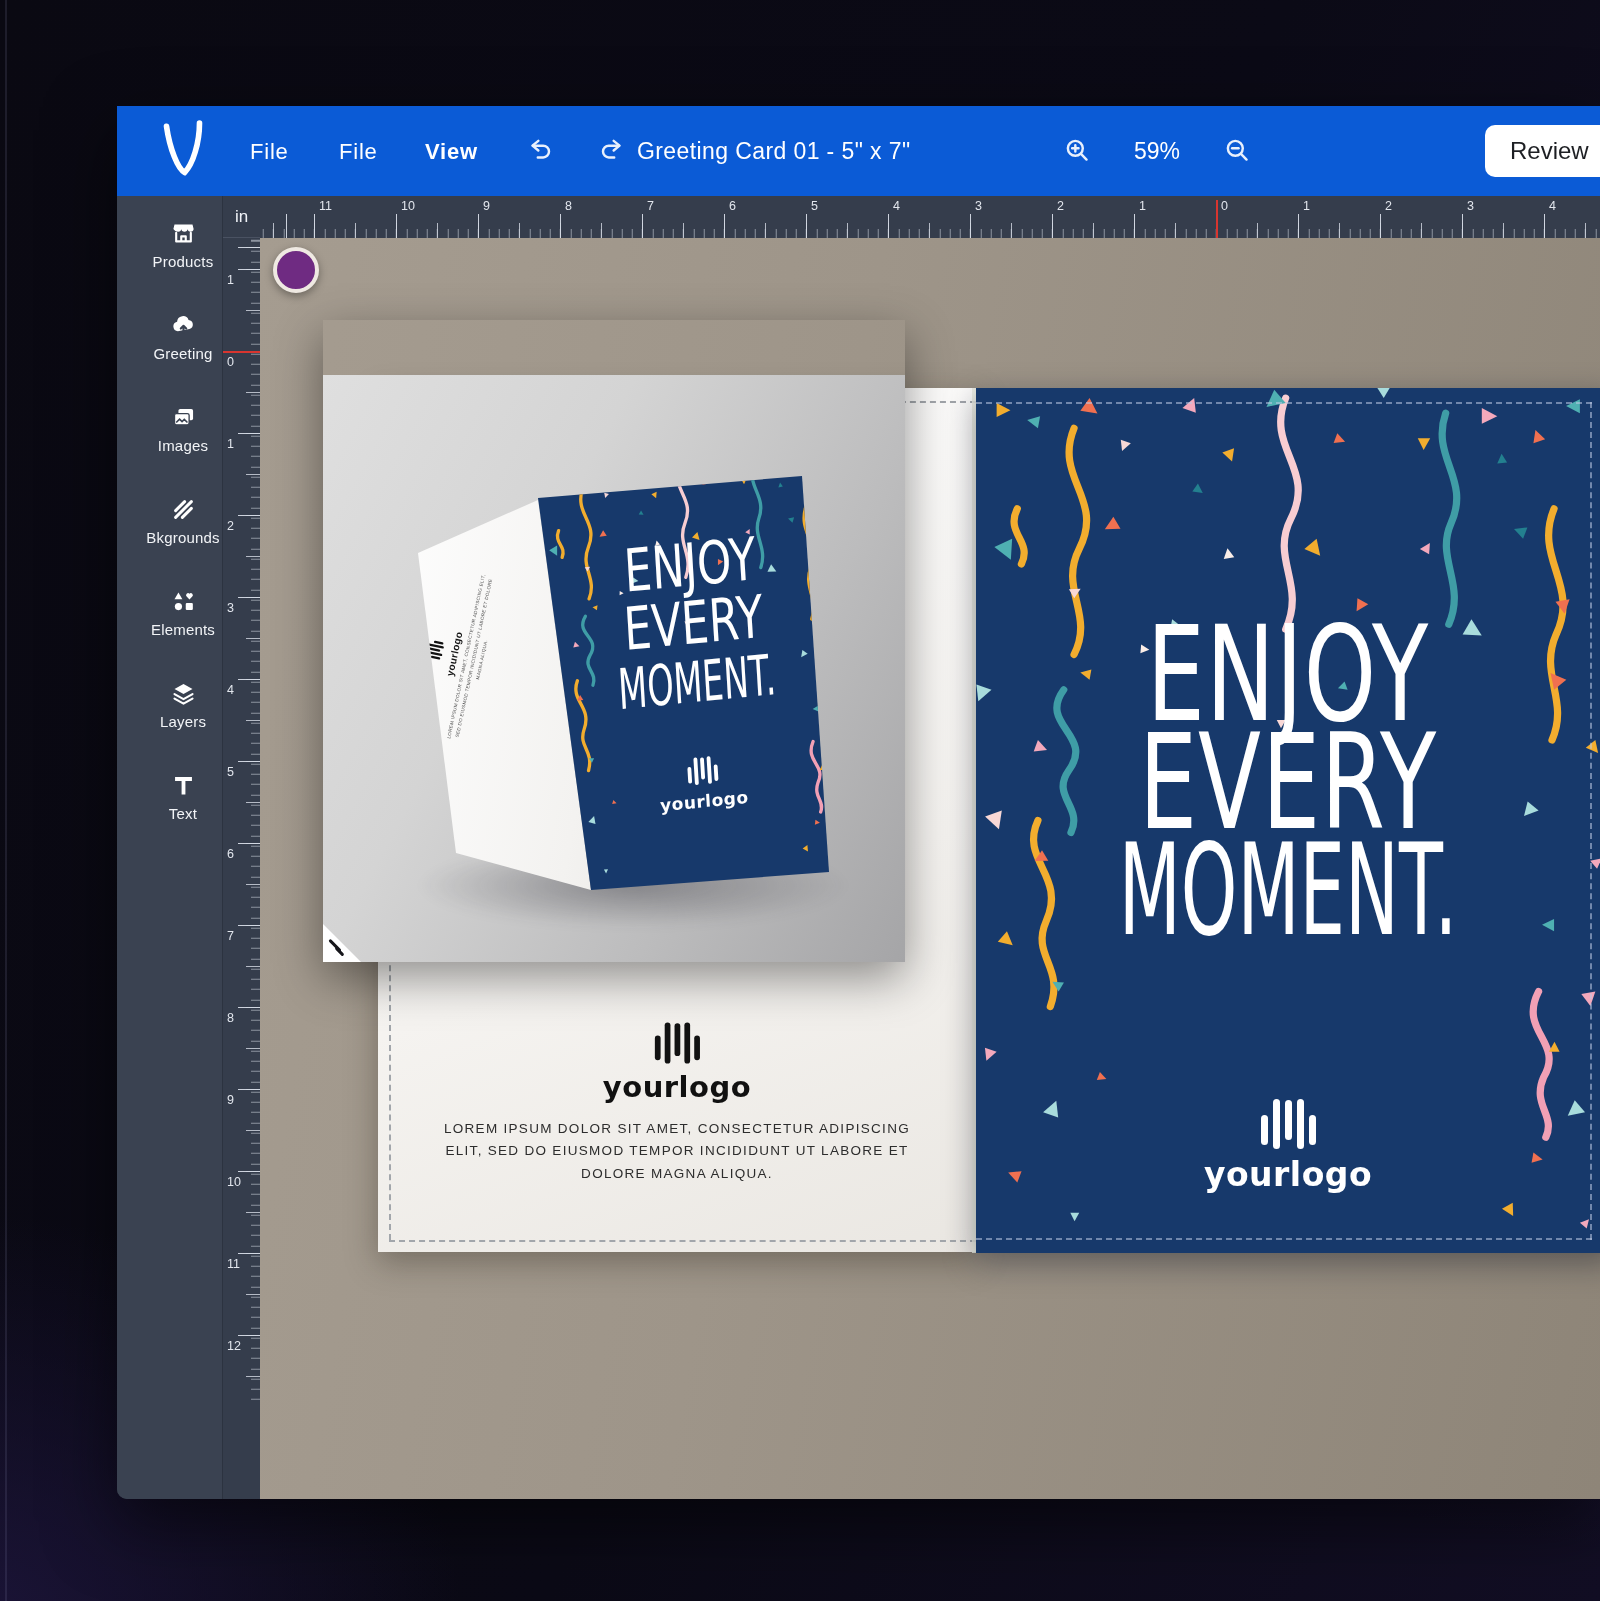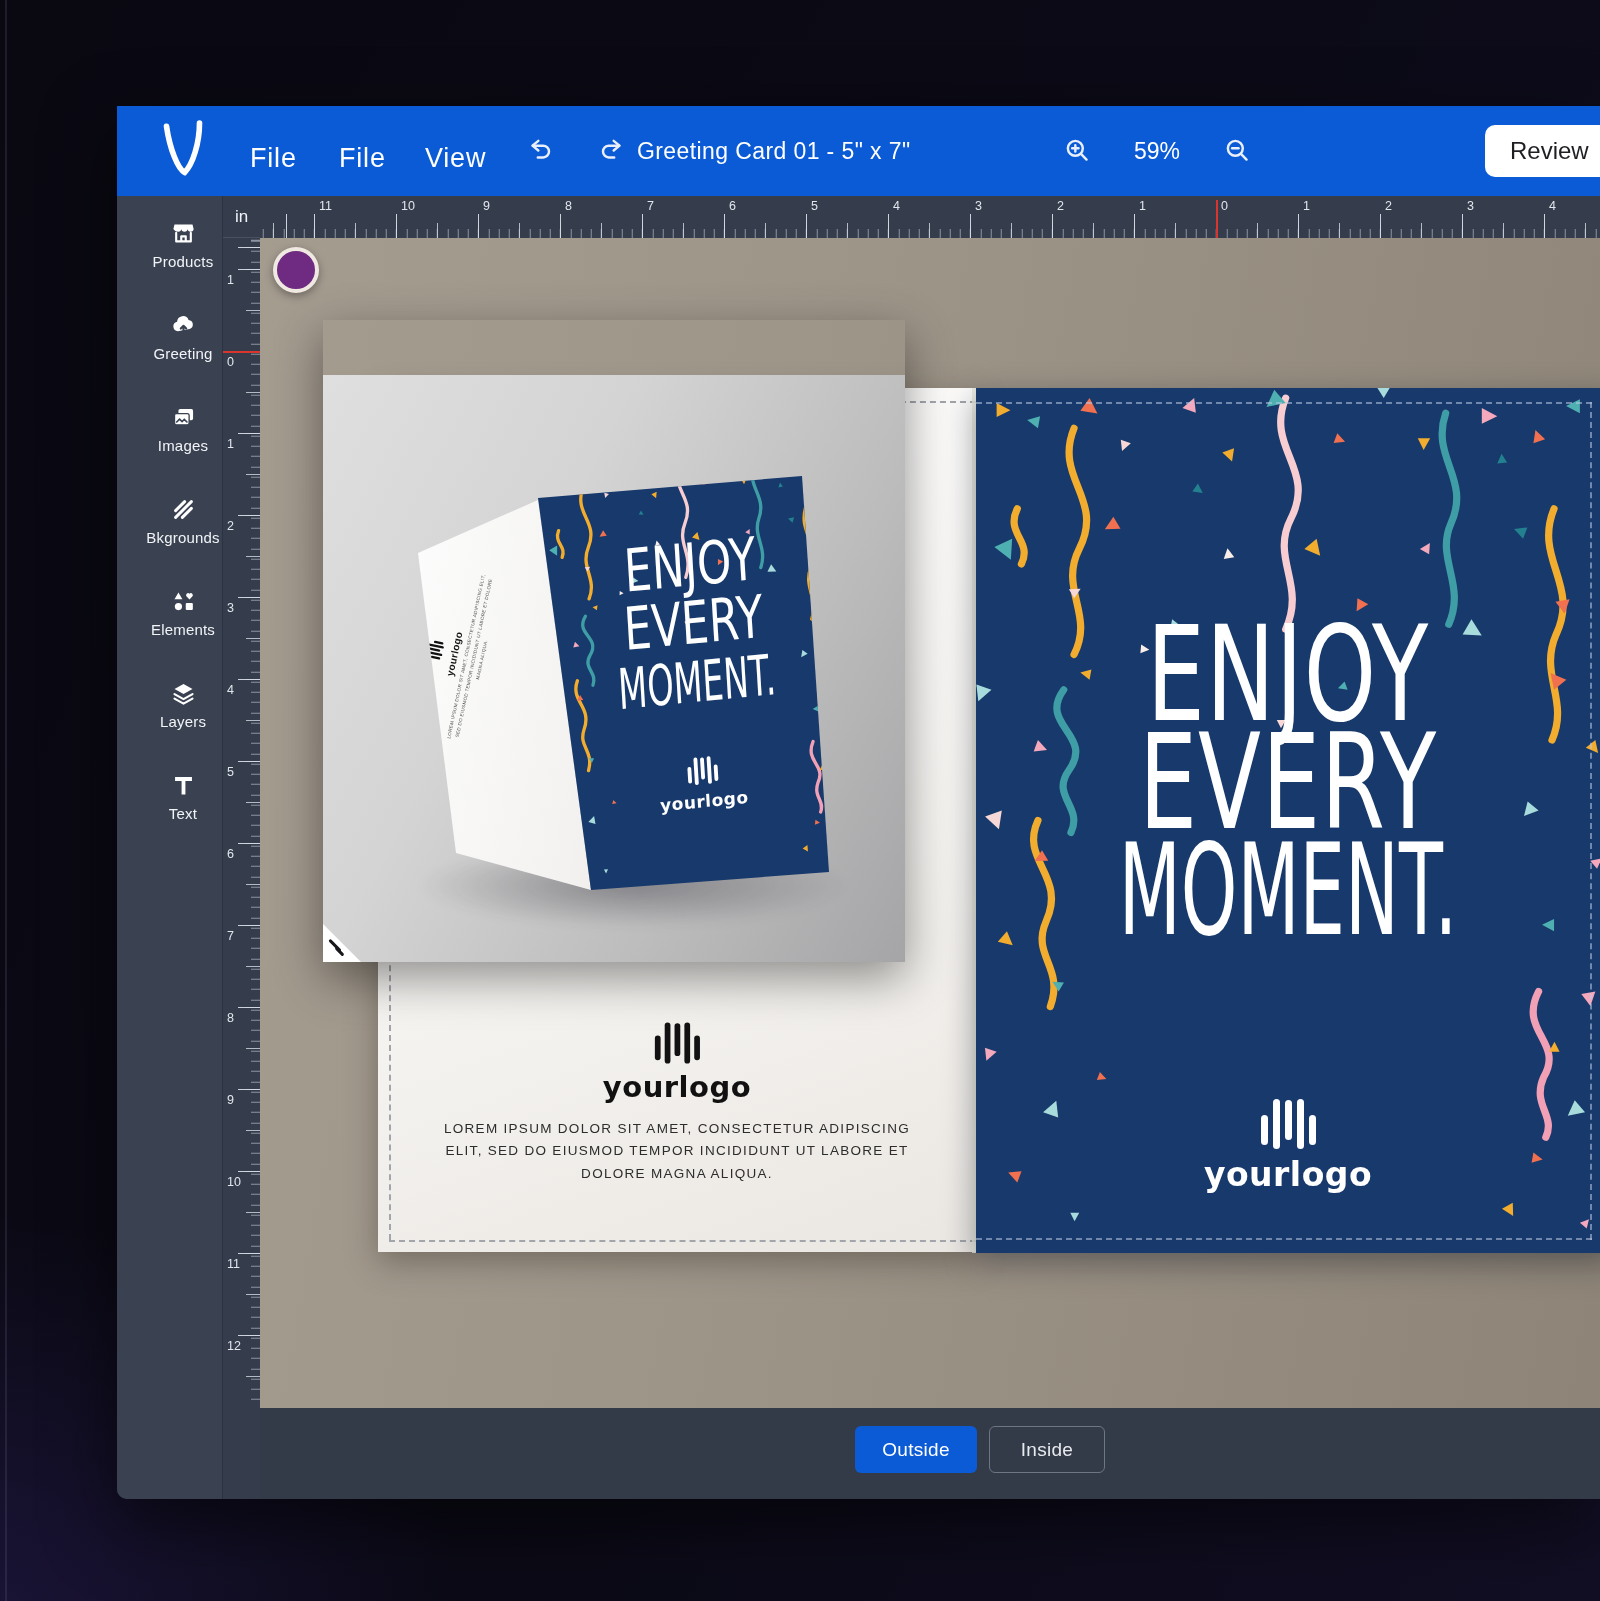--- a/index.html
+++ b/index.html
@@ -15,23 +15,23 @@
 
   
   .app{position:absolute;left:117px;top:106px;width:1483px;height:1393px;
     border-bottom-left-radius:10px;overflow:hidden;
     box-shadow:0 24px 70px rgba(0,0,0,.55);background:#353d4c;}
 
   
   .topbar{position:absolute;left:0;top:0;right:0;height:90px;background:#0b5bd6;}
   .topbar *{color:#fff;}
   .brand{position:absolute;left:36px;top:12px;width:60px;height:66px;}
-  .menu-item{position:absolute;top:16px;height:72px;display:flex;align-items:center;
-    font-size:27px;font-weight:500;letter-spacing:.8px;cursor:default;}
-  .mi-file{left:133px;} .mi-edit{left:222px;} .mi-view{left:308px;}
+  .menu-item{position:absolute;top:10px;height:72px;display:flex;align-items:center;
+    font-size:22px;font-weight:500;letter-spacing:.8px;cursor:default;}
+  .mi-file{left:133px;} .mi-edit{left:222px;} .mi-view{left:308px;font-weight:bold;}
   .tb-icon{position:absolute;top:29px;width:32px;height:32px;}
   .ic-undo{left:408px;} .ic-redo{left:478px;}
   .tb-title{position:absolute;left:520px;top:0;height:90px;display:flex;align-items:center;
     font-size:23px;font-weight:500;letter-spacing:.4px;}
   .ic-zoomin{left:945px;} .ic-zoomout{left:1105px;}
   .tb-pct{position:absolute;left:1000px;top:0;width:80px;height:90px;display:flex;
     align-items:center;justify-content:center;font-size:23px;font-weight:500;}
   .review-btn{position:absolute;left:1368px;top:19px;width:210px;height:52px;background:#fff;
     border:none;border-radius:10px;font-size:24px;color:#1d1f23;font-weight:500;
     text-align:left;padding:0 0 0 25px;font-family:"Liberation Sans",sans-serif;}
@@ -472,19 +472,15 @@
               <div class="p3d-shade"></div>
             </div>
             <div class="resize-corner">
               <span class="rline rl1"></span>
                 <span class="rline rl2"></span>
             </div>
           </div>
         </div>
       </div>
 
-      <div class="bottombar">
-        <button class="toggle-btn toggle-outside">Outside</button>
-        <button class="toggle-btn toggle-inside">Inside</button>
-      </div>
     </div>
   </div>
 </div>
 
 </body></html>

